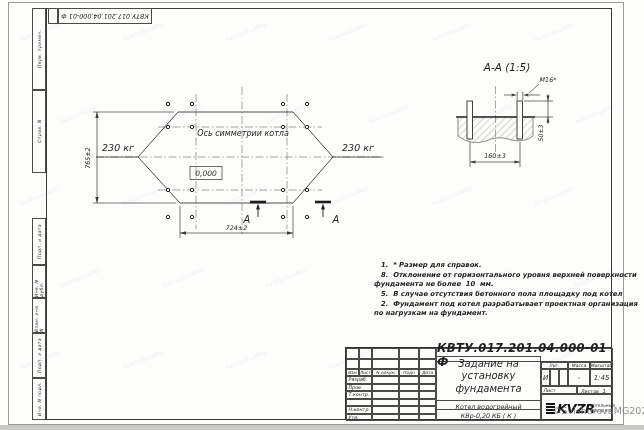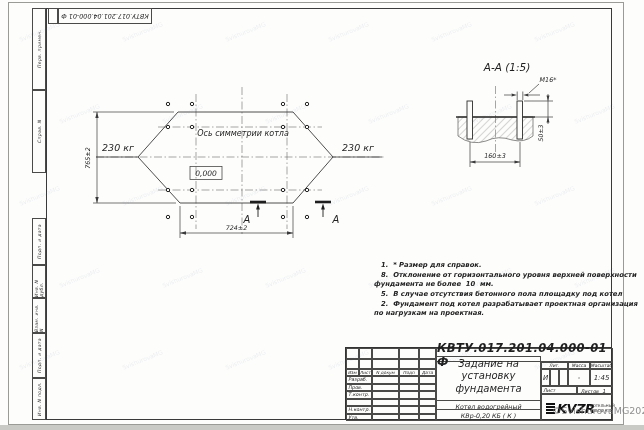--- a/index.html
+++ b/index.html
@@ -171,21 +171,21 @@
   <text x="543" y="133" text-anchor="middle" font-size="6.2" transform="rotate(-90 543 133)">50±3</text>
   <text x="495" y="158" text-anchor="middle" font-size="6.4">160±3</text>
 </svg>
 
 <div class="notes">
   <div class="note-line">   1.  * Размер для справок.</div>
   <div class="note-line">   8.  Отклонение от горизонтального уровня верхней поверхности</div>
   <div class="note-line">фундамента не более  10  мм.</div>
   <div class="note-line">   5.  В случае отсутствия бетонного пола площадку под котел</div>
   <div class="note-line">   2.  Фундамент под котел разрабатывает проектная организация</div>
-  <div class="note-line">по нагрузкам на проектная.</div>
+  <div class="note-line">по нагрузкам на фундамент.</div>
 </div>
 
 <div class="tb">
 
   <div class="c ctr it" style="left:90px; top:0; width:177px; height:14px; font-size:11.5px; font-weight:bold; letter-spacing:0.4px;">КВТУ.017.201.04.000-01  Ф</div>
 
   <div class="c" style="left:0;    top:0;     width:13px; height:10.5px;"></div>
   <div class="c" style="left:13px; top:0;     width:13px; height:10.5px;"></div>
   <div class="c" style="left:26px; top:0;     width:27px; height:10.5px;"></div>
   <div class="c" style="left:53px; top:0;     width:20px; height:10.5px;"></div>

